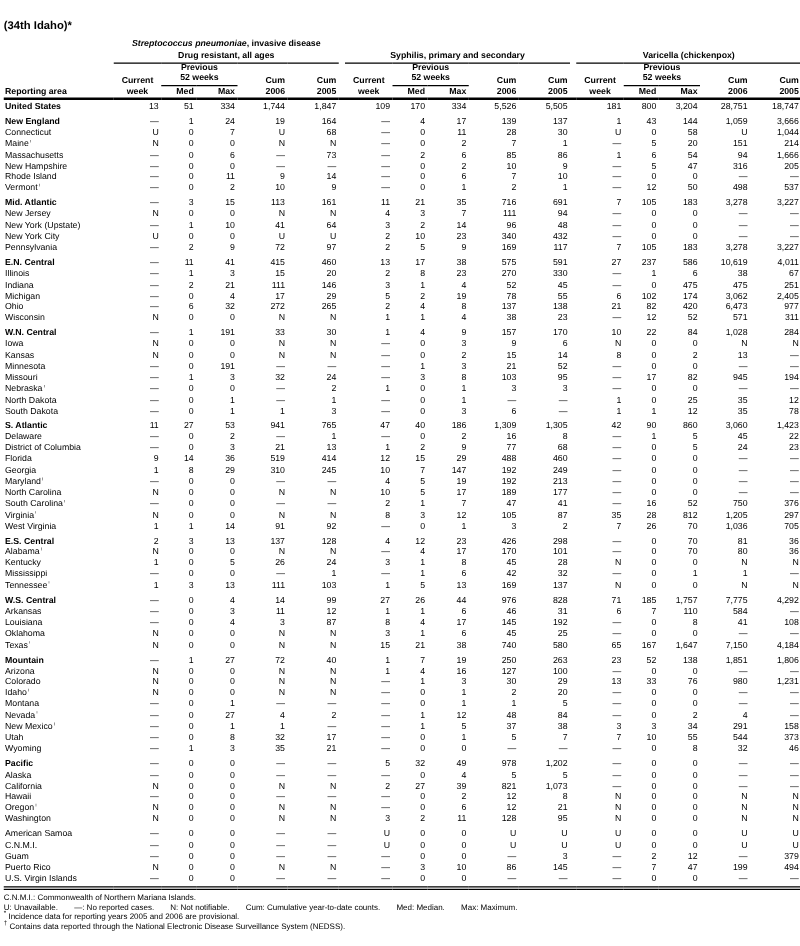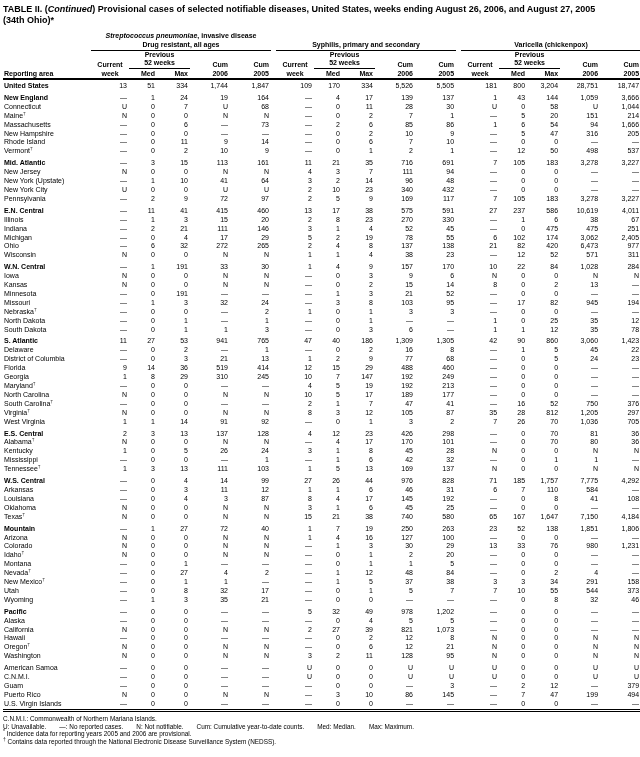--- a/index.html
+++ b/index.html
@@ -32,22 +32,22 @@
   .fn-abbr span { margin-right:13px; }
   .fn-abbr span:last-child { margin-right:0; }
   i { font-style:italic; }
 </style>
 </head>
 <body>
 
 <div class="page">
 
   <div class="title">
-    <span><span>TABLE II. (</span><i>Continued</i><span>) Provisional cases of selected notifiable diseases, United States, weeks ending August 26, 2006, and August 27, 2005</span></span><br>
-    <span>(34th Ohio)*</span>
+    <br>
+    <span>(34th Idaho)*</span>
   </div>
 
   <table>
     <colgroup>
       <col style="width:88px">
       <col style="width:38px">
         <col style="width:28px">
         <col style="width:33px">
         <col style="width:40px">
         <col style="width:41px">

